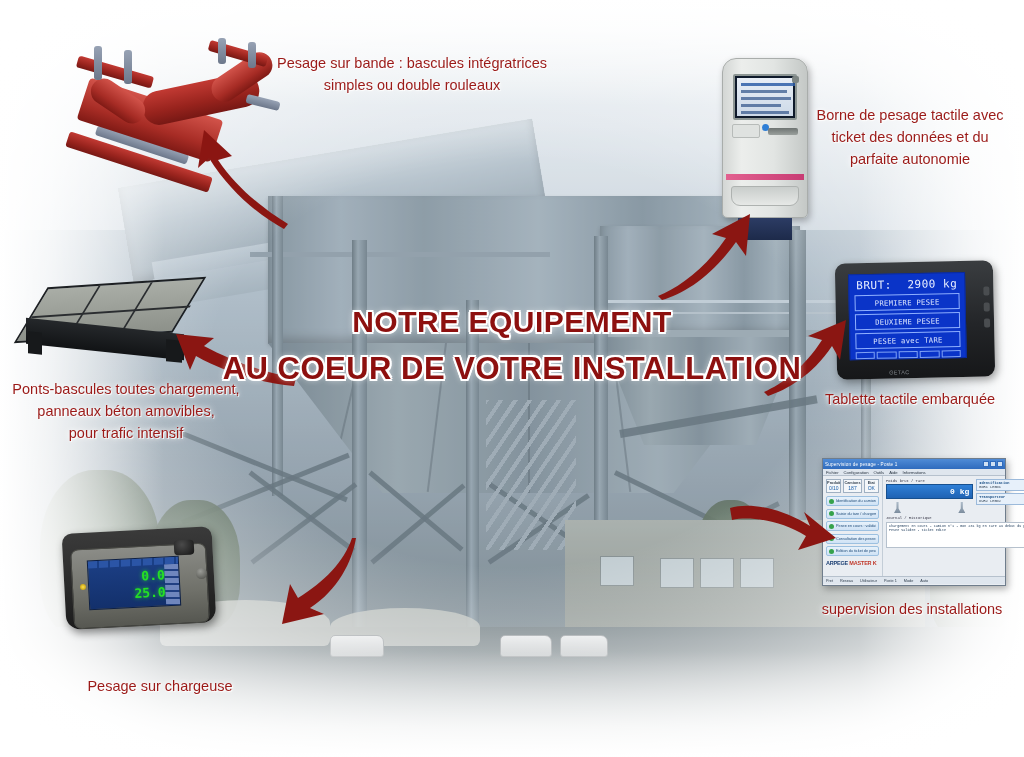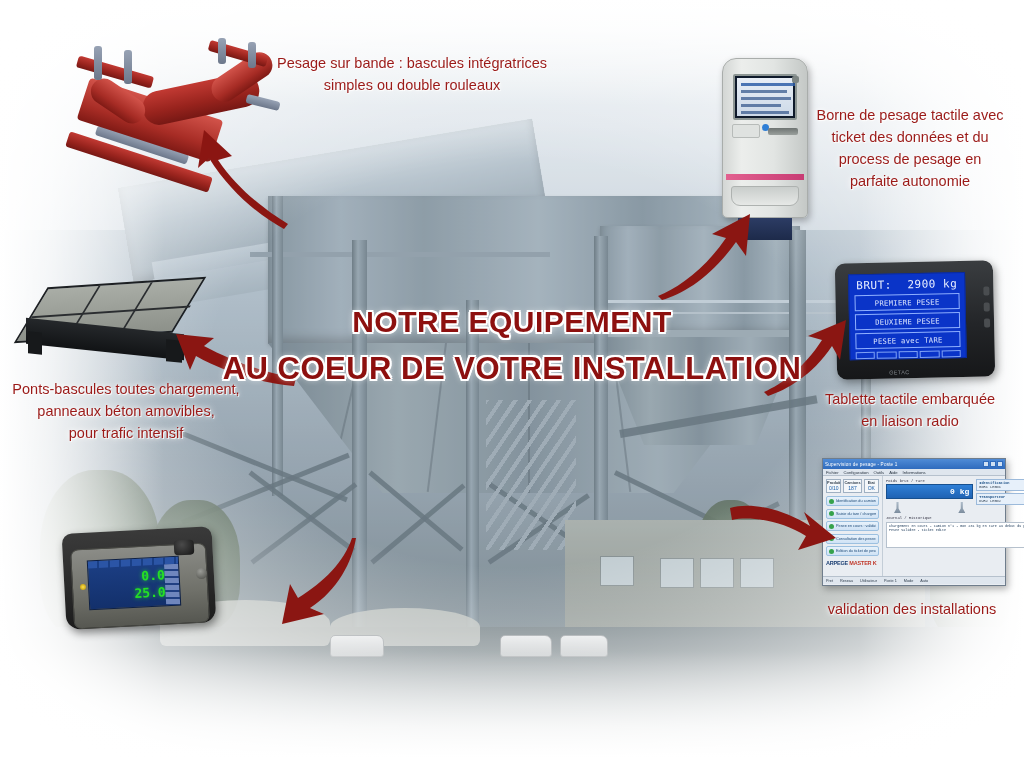--- a/index.html
+++ b/index.html
@@ -586,33 +586,34 @@
   </svg>
 
   <div class="caption" style="left:262px;top:52px;width:300px;">
     <div>Pesage sur bande : bascules intégratrices</div>
     <div>simples ou double rouleaux</div>
   </div>
 
   <div class="caption" style="left:800px;top:104px;width:220px;">
     <div>Borne de pesage tactile  avec</div>
     <div>ticket des données et du</div>
-    <div>process de pesage en</div>
     <div>parfaite autonomie</div>
   </div>
 
   <div class="caption" style="left:4px;top:378px;width:244px;">
     <div>Ponts-bascules toutes chargement,</div>
     <div>panneaux béton amovibles,</div>
     <div>pour trafic intensif</div>
   </div>
 
   <div class="caption" style="left:800px;top:388px;width:220px;">
     <div>Tablette tactile embarquée</div>
-    <div>en liaison radio</div>
   </div>
 
   <div class="caption" style="left:802px;top:598px;width:220px;">
-    <div>validation des installations</div>
-  </div>
-
+    <div>supervision des installations</div>
+  </div>
+
+  <div class="caption" style="left:52px;top:675px;width:216px;">
+    <div>Pesage sur chargeuse</div>
+  </div>
 
 </div>
 
 </body></html>

